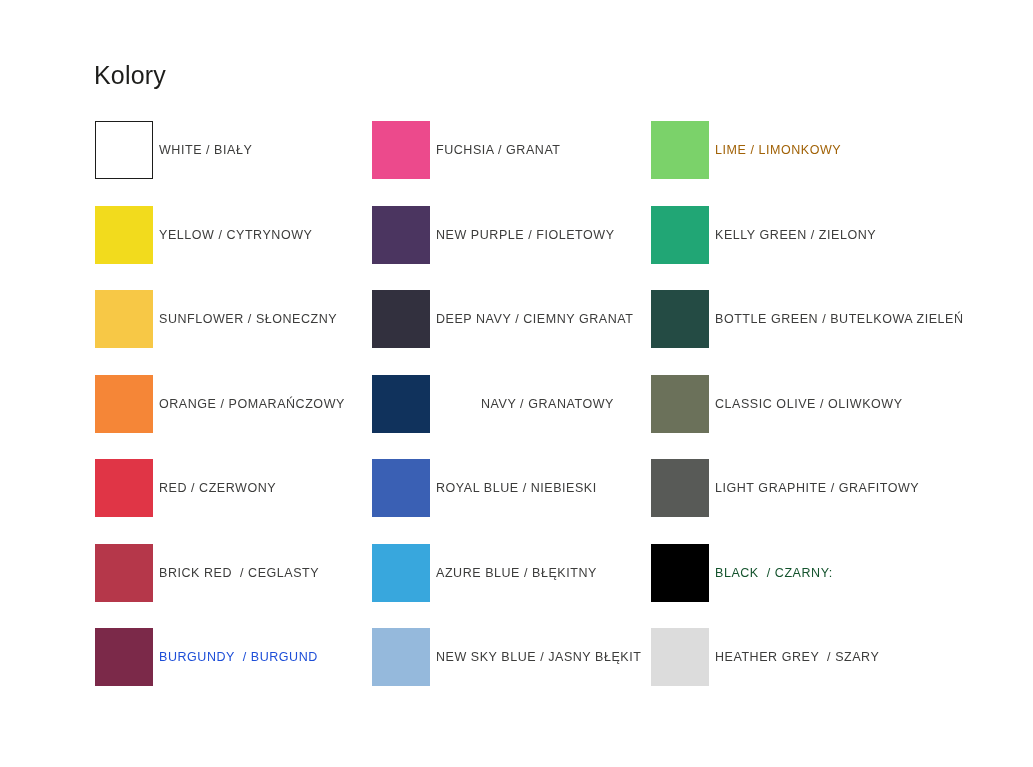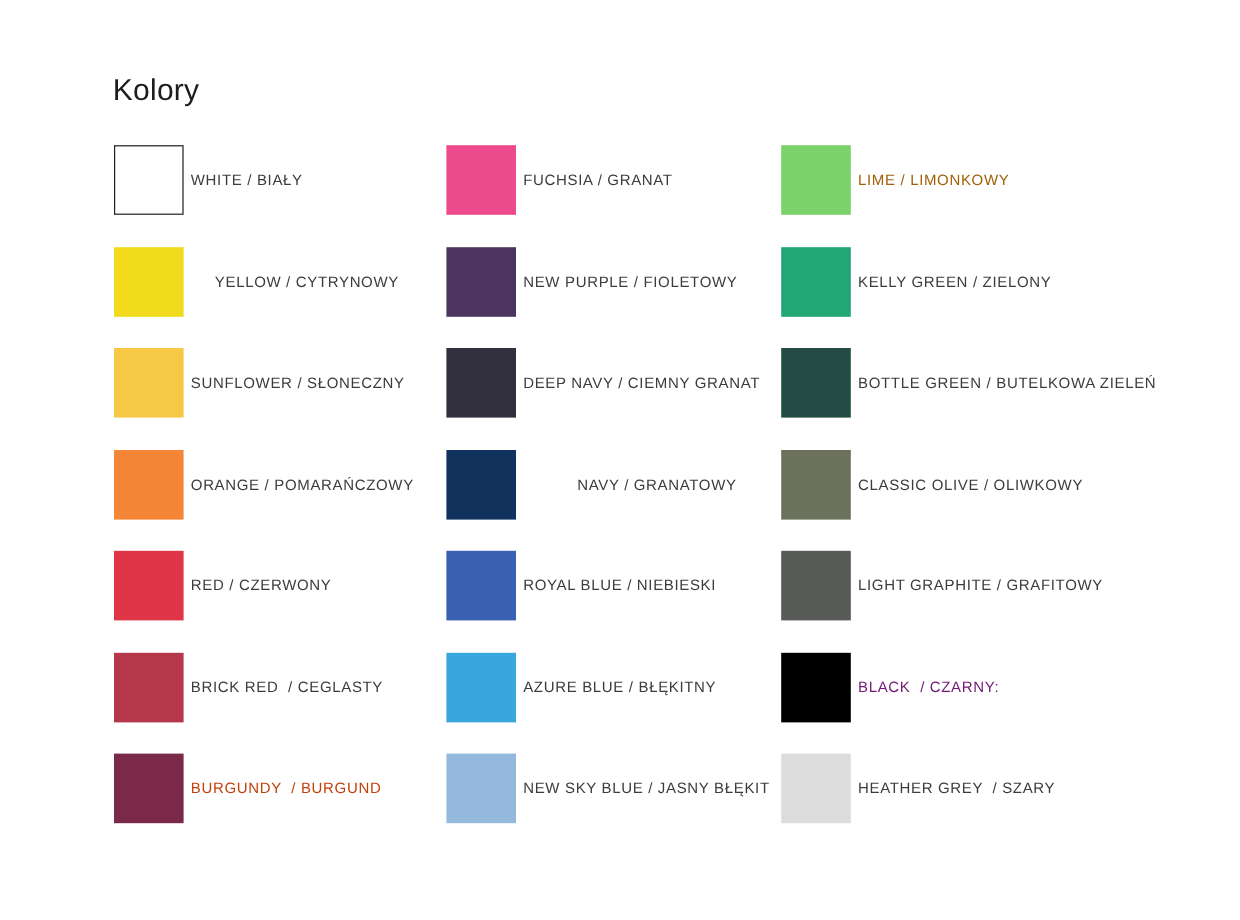--- a/index.html
+++ b/index.html
@@ -88,41 +88,41 @@
   <h1 id="page-title" style="color: rgb(29, 29, 27);">Kolory</h1>
 
   <div id="palette-grid">
       <div class="color-column column-1">
         <div class="color-row">
           <div class="swatch outlined" style="background-color: rgb(255, 255, 255);"></div>
           <div class="swatch-label" style="color: rgb(60, 60, 59);">WHITE / BIAŁY</div>
         </div>
         <div class="color-row">
           <div class="swatch" style="background-color: rgb(242, 219, 29);"></div>
-          <div class="swatch-label" style="color: rgb(60, 60, 59); margin-left: 20px;">YELLOW / CYTRYNOWY</div>
+          <div class="swatch-label" style="color: rgb(60, 60, 59);">YELLOW / CYTRYNOWY</div>
         </div>
         <div class="color-row">
           <div class="swatch" style="background-color: rgb(247, 200, 70);"></div>
           <div class="swatch-label" style="color: rgb(60, 60, 59);">SUNFLOWER / SŁONECZNY</div>
         </div>
         <div class="color-row">
           <div class="swatch" style="background-color: rgb(245, 134, 55);"></div>
           <div class="swatch-label" style="color: rgb(60, 60, 59);">ORANGE / POMARAŃCZOWY</div>
         </div>
         <div class="color-row">
           <div class="swatch" style="background-color: rgb(224, 53, 70);"></div>
           <div class="swatch-label" style="color: rgb(60, 60, 59);">RED / CZERWONY</div>
         </div>
         <div class="color-row">
           <div class="swatch" style="background-color: rgb(181, 55, 74);"></div>
           <div class="swatch-label" style="color: rgb(60, 60, 59);">BRICK RED  / CEGLASTY</div>
         </div>
         <div class="color-row">
           <div class="swatch" style="background-color: rgb(123, 41, 73);"></div>
-          <div class="swatch-label" style="color: #c2410c;">BURGUNDY  / BURGUND</div>
+          <div class="swatch-label" style="color: #1d4ed8;">BURGUNDY  / BURGUND</div>
         </div>
       </div>
       <div class="color-column column-2">
         <div class="color-row">
           <div class="swatch" style="background-color: rgb(236, 74, 140);"></div>
           <div class="swatch-label" style="color: rgb(60, 60, 59);">FUCHSIA / GRANAT</div>
         </div>
         <div class="color-row">
           <div class="swatch" style="background-color: rgb(75, 53, 96);"></div>
           <div class="swatch-label" style="color: rgb(60, 60, 59);">NEW PURPLE / FIOLETOWY</div>
@@ -164,21 +164,21 @@
         <div class="color-row">
           <div class="swatch" style="background-color: rgb(107, 113, 90);"></div>
           <div class="swatch-label" style="color: rgb(60, 60, 59);">CLASSIC OLIVE / OLIWKOWY</div>
         </div>
         <div class="color-row">
           <div class="swatch" style="background-color: rgb(88, 90, 87);"></div>
           <div class="swatch-label" style="color: rgb(60, 60, 59);">LIGHT GRAPHITE / GRAFITOWY</div>
         </div>
         <div class="color-row">
           <div class="swatch" style="background-color: rgb(0, 0, 0);"></div>
-          <div class="swatch-label" style="color: #701a75; text-align: center;">BLACK  / CZARNY:</div>
+          <div class="swatch-label" style="color: #14532d; text-align: center;">BLACK  / CZARNY:</div>
         </div>
         <div class="color-row">
           <div class="swatch" style="background-color: rgb(220, 220, 220);"></div>
           <div class="swatch-label" style="color: rgb(60, 60, 59);">HEATHER GREY  / SZARY</div>
         </div>
       </div>
     </div>
 
 </div>
 

